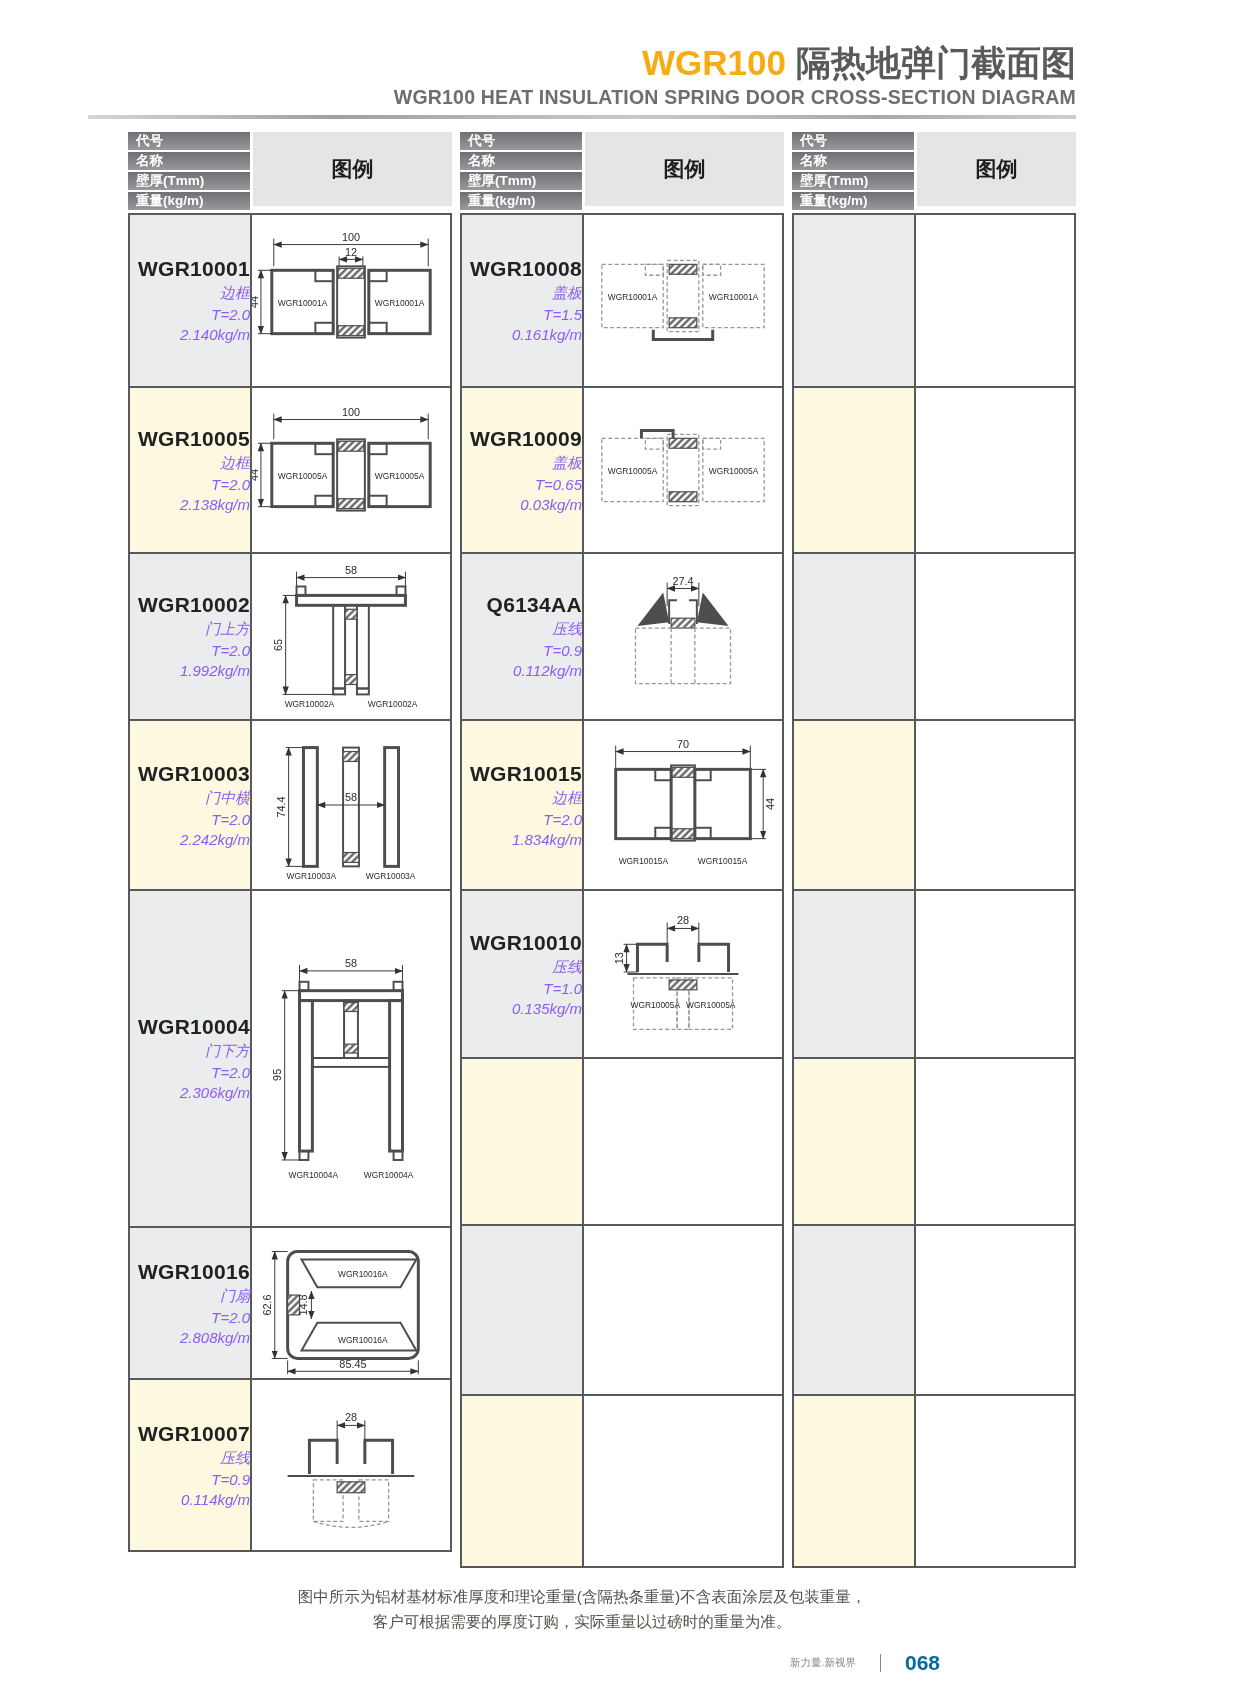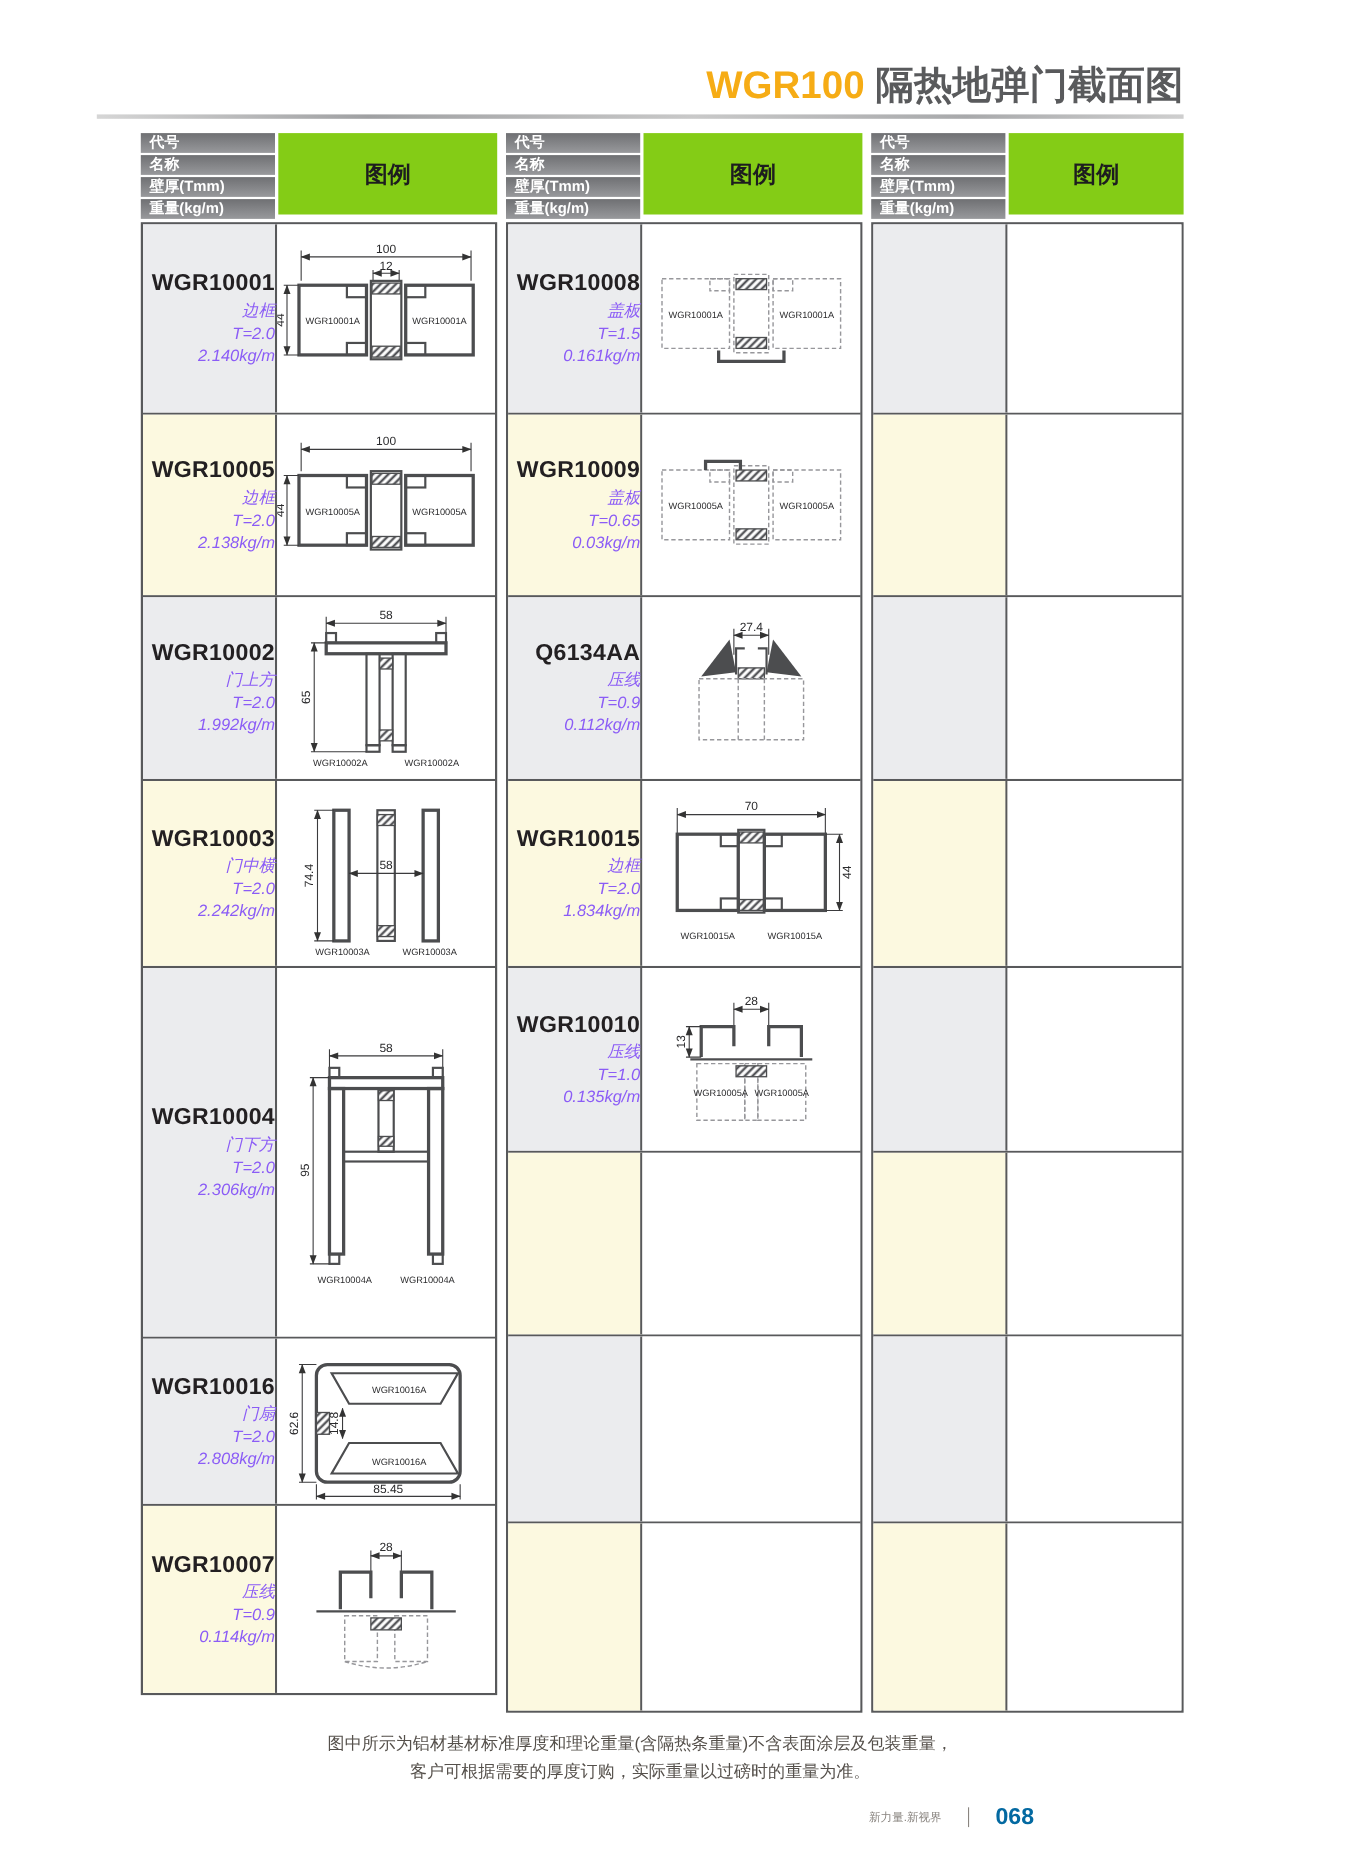--- a/index.html
+++ b/index.html
@@ -1,31 +1,31 @@
 <!DOCTYPE html>
 <html><head>
 <meta charset="utf-8">
 <style>
   html,body{margin:0;padding:0;}
   body{width:1239px;height:1681px;background:#ffffff;font-family:"Liberation Sans",sans-serif;position:relative;overflow:hidden;}
   .content{position:absolute;left:88px;top:44px;width:988px;}
   
-  .titleblock{text-align:right;margin-top:15px;}
+  .titleblock{text-align:right;}
   .title-main{font-size:35px;font-weight:bold;line-height:1.1;}
   .title-code{color:#F6AC15;}
   .title-cn{color:#595a5c;margin-left:10px;}
   .subtitle{font-size:19.5px;font-weight:bold;color:#6d6e71;margin-top:3px;letter-spacing:0.2px;}
   .rule{height:4px;margin-top:6px;background:linear-gradient(90deg,#d6d6d6,#9fa0a2 25%,#c9c9c9 55%,#a8a9ab 80%,#cfcfcf);}
   
   .tables{display:flex;gap:8px;margin-top:13px;padding-left:40px;}
   .ptable{width:324px;}
   .thead{display:flex;gap:3px;height:74px;}
   .thead-left{width:122px;display:flex;flex-direction:column;gap:2px;}
   .hbar{flex:1;background:linear-gradient(180deg,#6f7073,#98999c);color:#fff;font-weight:bold;font-size:13.5px;display:flex;align-items:center;padding-left:8px;}
-  .legend{flex:1;background:#84cc16;display:flex;align-items:center;justify-content:center;font-size:21px;font-weight:bold;color:#1d1d1f;}
+  .legend{flex:1;background:#e5e5e5;display:flex;align-items:center;justify-content:center;font-size:21px;font-weight:bold;color:#1d1d1f;}
   .tbody{margin-top:7px;border:2px solid #58595b;}
   .row{display:flex;border-bottom:2px solid #58595b;box-sizing:border-box;}
   .row:last-child{border-bottom:none;}
   .info{width:122px;border-right:2px solid #58595b;display:flex;flex-direction:column;justify-content:center;align-items:flex-end;text-align:center;gap:3px;box-sizing:border-box;}
   .gray{background:#ebecee;}
   .cream{background:#fcf9e0;}
   .code{font-size:21px;font-weight:bold;color:#232022;letter-spacing:0.3px;}
   .sub{font-size:15px;color:#8b5cf6;font-style:italic;}
   .diag{flex:1;background:#fff;display:flex;align-items:center;justify-content:center;}
   
@@ -62,20 +62,21 @@
       </marker>
   </defs>
 </svg>
 
 <div class="content">
 
   <div class="titleblock">
     <div class="title-main">
       <span class="title-code">WGR100</span><span class="title-cn">隔热地弹门截面图</span>
     </div>
+    <div class="subtitle">WGR100 HEAT INSULATION SPRING DOOR CROSS-SECTION DIAGRAM</div>
     <div class="rule"></div>
   </div>
 
   <div class="tables">
 
     <div class="ptable">
       <div class="thead">
         <div class="thead-left">
           <div class="hbar">代号</div>
           <div class="hbar">名称</div>

